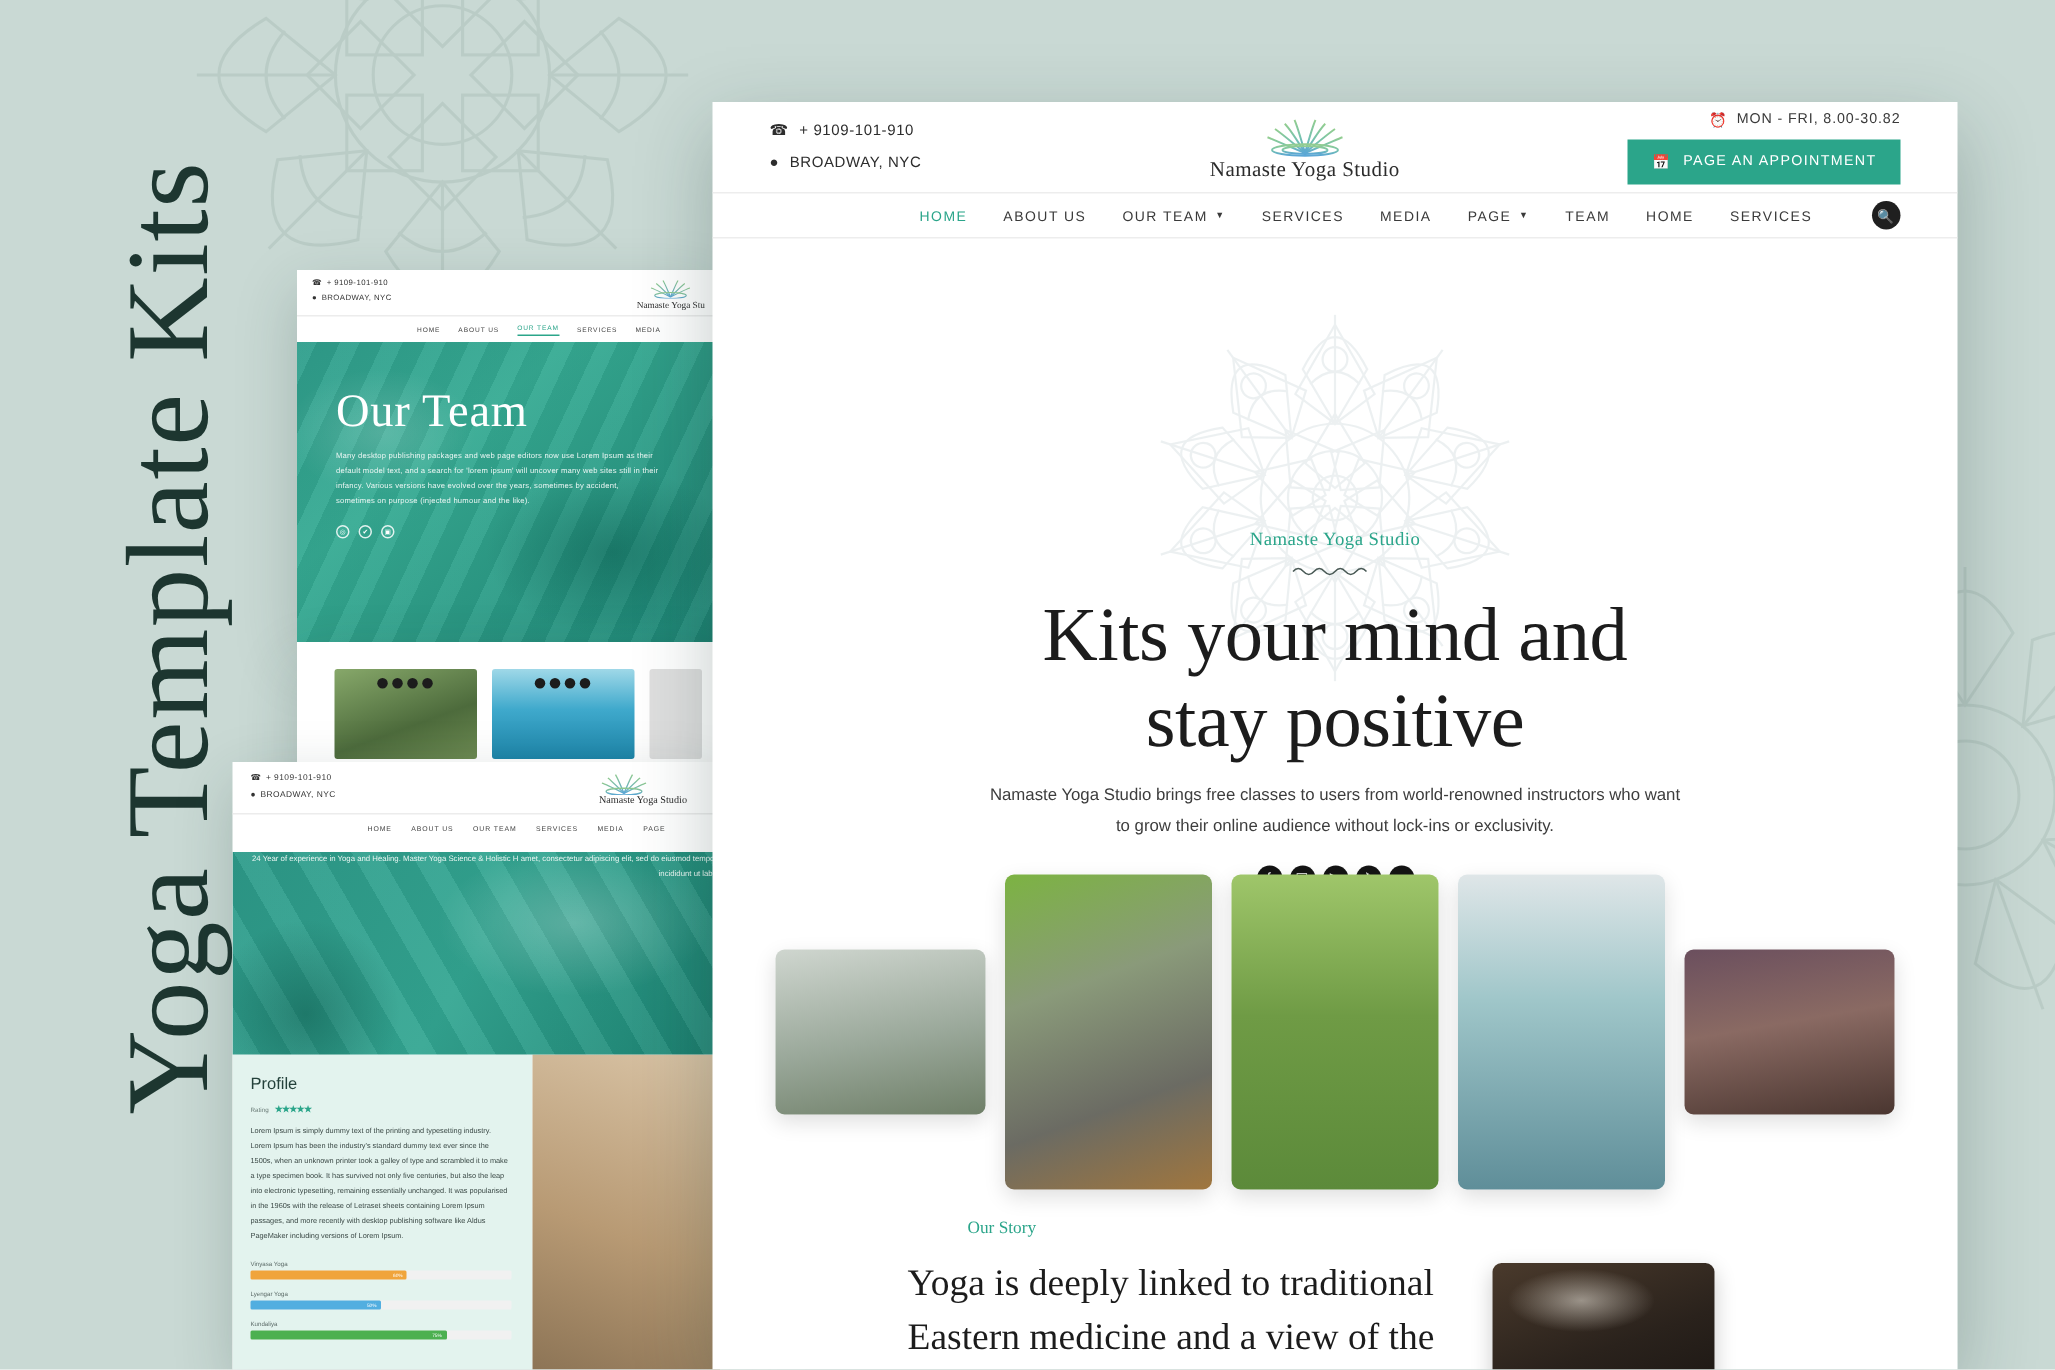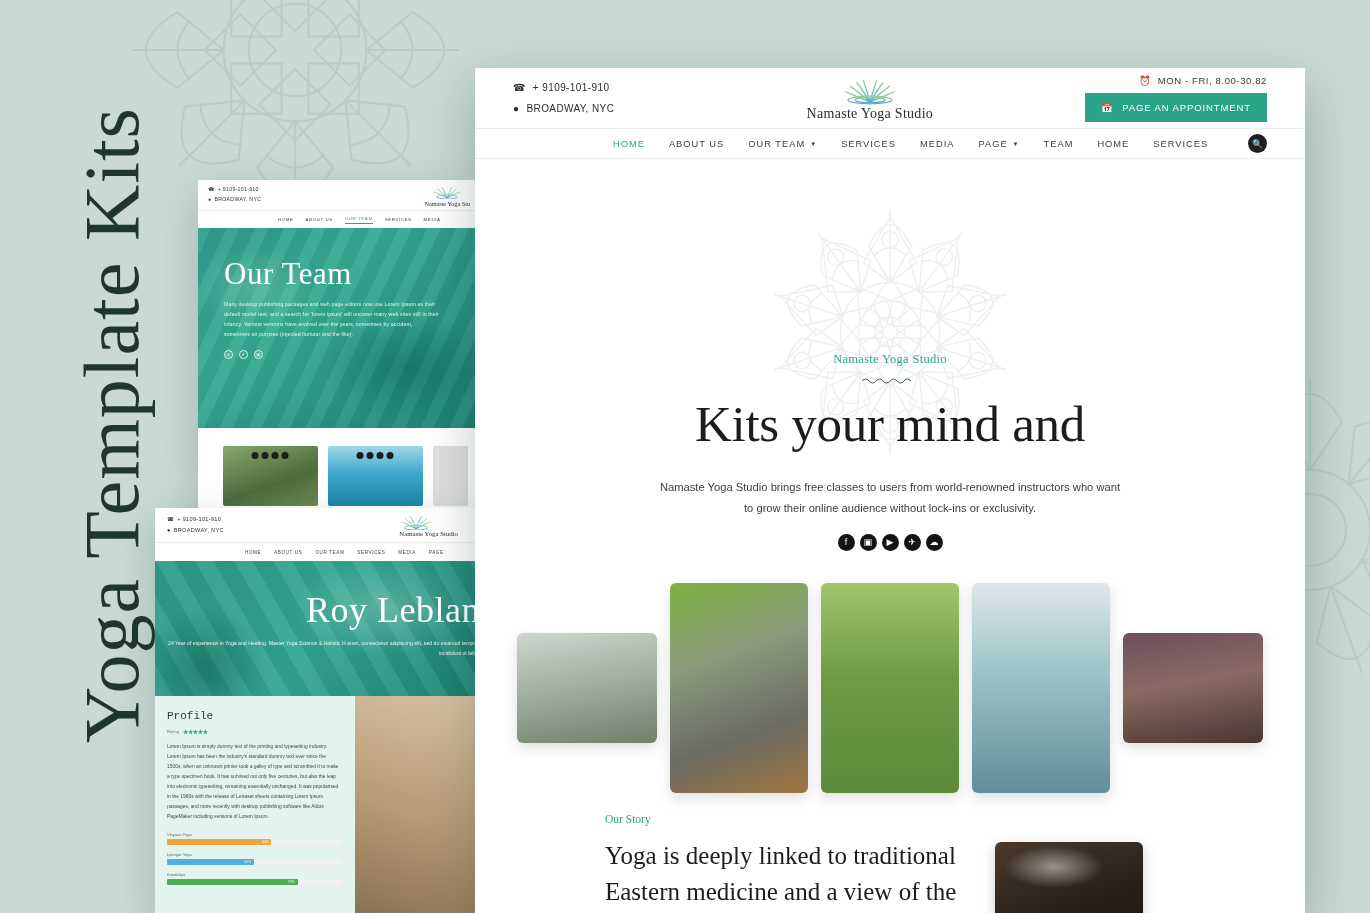--- a/index.html
+++ b/index.html
@@ -82,21 +82,21 @@
       background:
         radial-gradient(ellipse 130px 70px at 70% 35%, rgba(255,255,255,.22), transparent 70%),
         radial-gradient(ellipse 90px 90px at 15% 80%, rgba(0,60,50,.35), transparent 70%),
         repeating-linear-gradient(60deg, rgba(255,255,255,.06) 0 16px, rgba(0,0,0,.05) 16px 34px);}
   #card-roy h2 { position:relative; font-family:"Liberation Serif",serif; font-size:36px;
       color:#fff; font-weight:400; text-align:right; padding:28px 0 0 0; letter-spacing:.5px;}
   #card-roy .sub { position:relative; text-align:right; font-size:5.2px; color:#e9f6f2;
       line-height:2; margin-top:7px; padding-right:2px;}
   #card-roy .body { display:flex; height:217px; }
   #card-roy .profile { width:200px; background:#e3f3ee; padding:14px 14px 0 12px;}
-  #card-roy .profile h3 { font-family:Liberation Mono, monospace; font-weight:400;
+  #card-roy .profile h3 { font-family:Liberation Sans, sans-serif; font-weight:400;
       font-size:11px; color:#24413b; }
   #card-roy .rating { margin-top:6px; font-size:4.2px; color:#6a7b77; display:flex;
       align-items:center; gap:4px;}
   #card-roy .rating b { color:#2ba58a; font-size:6px; letter-spacing:-.5px;}
   #card-roy .ptext { margin-top:7px; font-size:4.9px; line-height:2.05; color:#3c4a47;}
   #card-roy .bars { margin-top:10px; }
   #card-roy .bar { margin-bottom:7px;}
   #card-roy .bar .lbl{ font-size:4.1px; color:#5e6d6a; margin-bottom:2px; display:block;}
   #card-roy .bar .track{ height:6px; background:#f1f1f1; border-radius:1px; position:relative;}
   #card-roy .bar .fill{ height:100%; border-radius:1px; display:flex; align-items:center;
@@ -135,40 +135,40 @@
   
   #main .hero-sec { position:relative; height:490px; }
   #main .hero-mandala { position:absolute; left:50%; top:8px; transform:translateX(-50%);
       opacity:.30; }
   #main .hero-content { position:relative; text-align:center; padding-top:193px;}
   #main .eyebrow { font-family:"Liberation Serif",serif; font-size:12.5px; color:#2ba58a;
       letter-spacing:.3px;}
   #main .squiggle { margin:9px auto 0; display:block;}
   #main .hero-h1 { font-family:"Liberation Serif",serif; font-weight:400; font-size:51px;
       line-height:1.12; color:#1c1c1c; margin-top:12px; letter-spacing:-.3px;}
-  #main .hero-p { font-size:11.2px; color:#3d3d3d; line-height:1.85; margin-top:24px;}
+  #main .hero-p { font-size:11.2px; color:#3d3d3d; line-height:1.85; margin-top:10px;}
   #main .hero-socials { margin-top:15px; display:flex; justify-content:center; gap:5px;}
   #main .hero-socials span { width:17px;height:17px;border-radius:50%;background:#141414;
       color:#fff; display:flex; align-items:center; justify-content:center; font-size:9px;
       cursor:pointer;}
 
   
   #main .gallery { position:absolute; left:0; right:0; top:495px; height:250px;
       display:flex; align-items:center; justify-content:center; gap:13px; }
   #main .gallery .g { border-radius:6px; overflow:hidden; box-shadow:0 5px 14px rgba(0,0,0,.13);}
   #main .g1 { width:140px; height:110px; background:linear-gradient(170deg,#cfd6cf,#9aa89a 55%,#6f7f68);}
   #main .g2 { width:138px; height:210px; background:linear-gradient(160deg,#7cb342 0%,#8a9a7a 35%,#6b6b63 70%,#a0763e 100%);}
   #main .g3 { width:138px; height:210px; background:linear-gradient(180deg,#9fc66a 0%,#6f9b45 45%,#5c8a3a 100%);}
   #main .g4 { width:138px; height:210px; background:linear-gradient(180deg,#dfe6e8 0%,#9fc6c9 40%,#5f8e99 100%);}
   #main .g5 { width:140px; height:110px; background:linear-gradient(170deg,#6b4f5e,#8a6a63 45%,#4a3630);}
 
   
   #main .mint { position:absolute; left:0; right:0; top:609px; bottom:0; background:#e4f5f0; z-index:-1;}
   #main .story { position:absolute; left:130px; top:745px; right:0;}
-  #main .story .lbl { font-family:"Liberation Serif",serif; font-size:11.5px; color:#2ba58a;}
+  #main .story .lbl { font-family:"Liberation Serif",serif; font-size:11.5px; color:#2ba58a;margin-left:40px;}
   #main .story h2 { font-family:"Liberation Serif",serif; font-weight:400; font-size:25px;
       line-height:1.42; color:#1c1c1c; margin-top:13px; max-width:372px;}
   #main .story-img { position:absolute; left:520px; top:774px; width:148px; height:100px;
       border-radius:6px; background:linear-gradient(160deg,#4a3a2c,#2a221c 55%,#191512);
       box-shadow:0 5px 14px rgba(0,0,0,.2); overflow:hidden;}
   #main .story-img:after{content:""; position:absolute; inset:0;
       background:radial-gradient(ellipse 70px 30px at 40% 25%, rgba(235,230,220,.55), transparent 70%);}
 
   
   .lotus { display:block; }
@@ -380,21 +380,20 @@
   </div>
   <div class="navrow">
     <span>HOME</span>
     <span>ABOUT US</span>
     <span>OUR TEAM</span>
     <span>SERVICES</span>
     <span>MEDIA</span>
     <span>PAGE</span>
   </div>
   <div class="hero">
-    <h2>Roy Leblan</h2>
     <div class="sub">24 Year of experience in Yoga and Healing. Master Yoga Science &amp; Holistic H amet, consectetur adipiscing elit, sed do eiusmod tempor incididunt ut labo</div>
   </div>
   <div class="body">
     <div class="profile">
       <h3>Profile</h3>
       <div class="rating">
         <span>Rating</span>
         <b>★★★★★</b>
       </div>
       <div class="ptext">Lorem Ipsum is simply dummy text of the printing and typesetting industry. Lorem Ipsum has been the industry's standard dummy text ever since the 1500s, when an unknown printer took a galley of type and scrambled it to make a type specimen book. It has survived not only five centuries, but also the leap into electronic typesetting, remaining essentially unchanged. It was popularised in the 1960s with the release of Letraset sheets containing Lorem Ipsum passages, and more recently with desktop publishing software like Aldus PageMaker including versions of Lorem Ipsum.</div>
@@ -591,20 +590,21 @@
       </svg>
     </div>
 
     <div class="hero-content">
       <div class="eyebrow">Namaste Yoga Studio</div>
       <svg class="squiggle" width="58" height="8" viewBox="0 0 58 8">
         <path d="M1 5 q3.5 -4 7 0 t7 0 t7 0 t7 0 t7 0 t7 0 t7 0" fill="none" stroke="#4a5a56" stroke-width="1"></path>
       </svg>
       <h1 class="hero-h1">
         <span>Kits your mind and</span><br>
+        <span>stay positive</span>
       </h1>
       <p class="hero-p" style="max-width:470px;margin-left:auto;margin-right:auto">Namaste Yoga Studio brings free classes to users from world-renowned instructors who want to grow their online audience without lock-ins or exclusivity.</p>
       <div class="hero-socials">
         <span>f</span>
         <span>▣</span>
         <span>▶</span>
         <span>✈</span>
         <span>☁</span>
       </div>
     </div>

